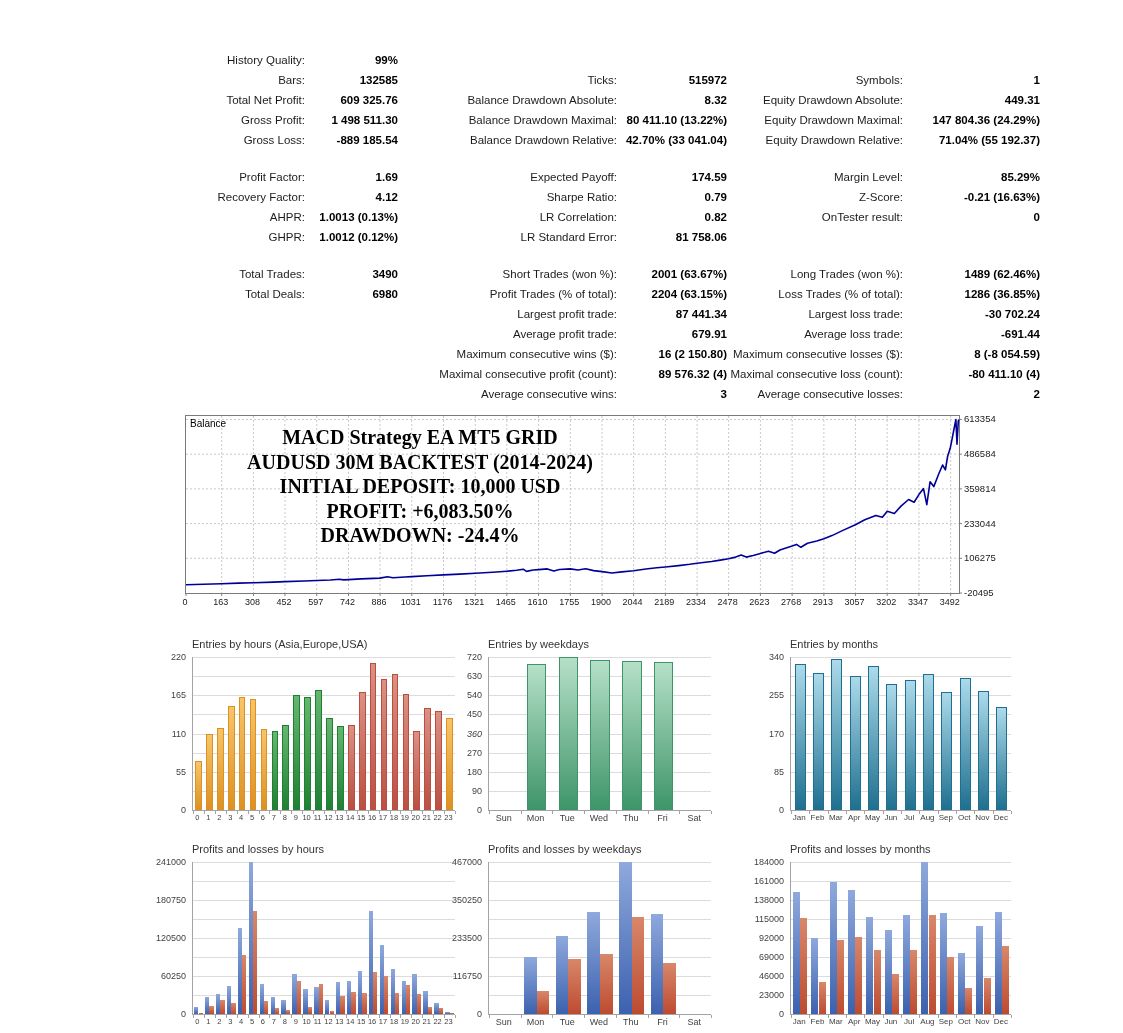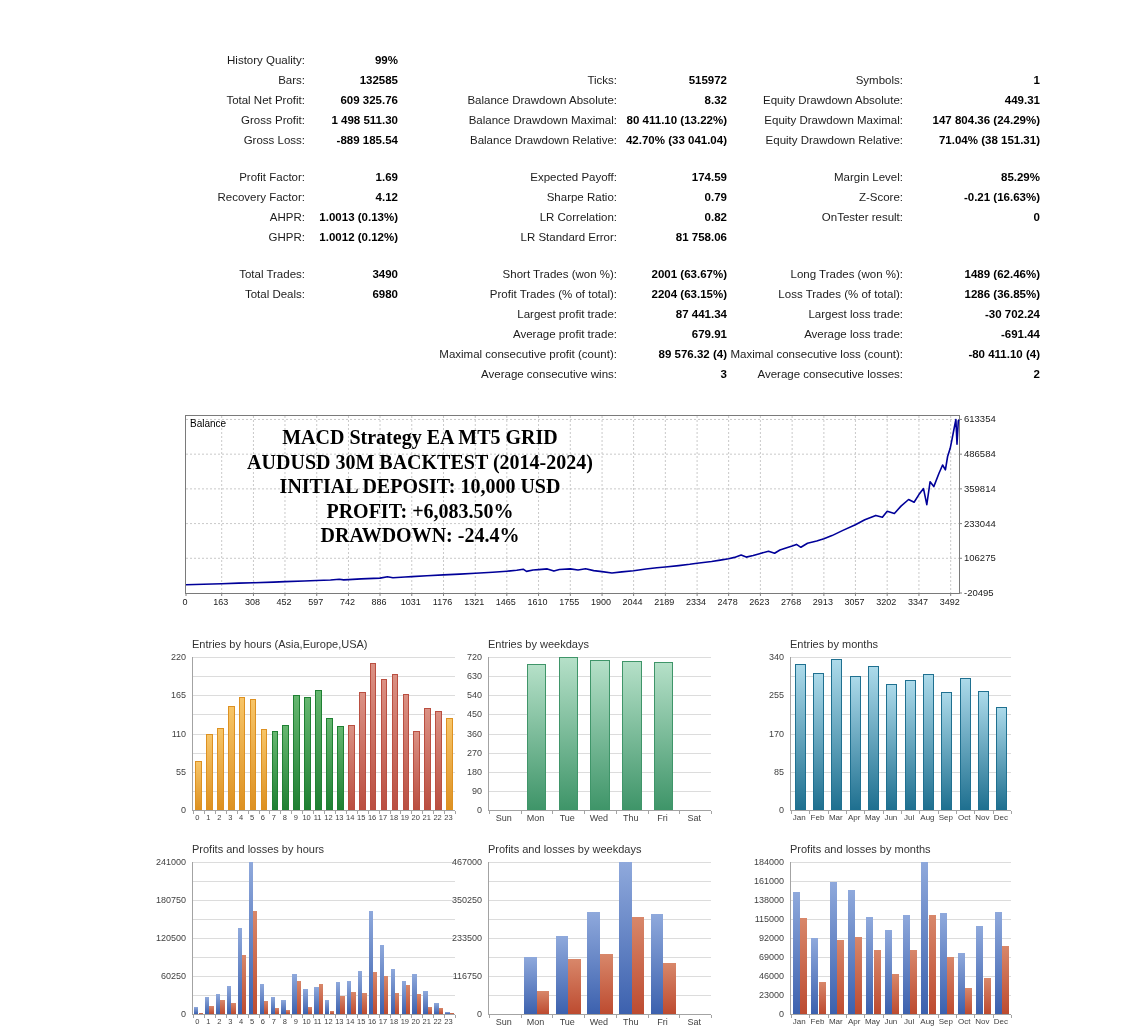--- a/index.html
+++ b/index.html
@@ -82,21 +82,21 @@
           <div class="stat-value">80 411.10 (13.22%)</div>
           <div class="stat-label">Equity Drawdown Maximal:</div>
           <div class="stat-value">147 804.36 (24.29%)</div>
         </div>
         <div class="stat-row">
           <div class="stat-label">Gross Loss:</div>
           <div class="stat-value">-889 185.54</div>
           <div class="stat-label">Balance Drawdown Relative:</div>
           <div class="stat-value">42.70% (33 041.04)</div>
           <div class="stat-label">Equity Drawdown Relative:</div>
-          <div class="stat-value">71.04% (38 151.31)</div>
+          <div class="stat-value">71.04% (55 192.37)</div>
         </div>
       </div>
       <div class="stat-group">
         <div class="stat-row">
           <div class="stat-label">Profit Factor:</div>
           <div class="stat-value">1.69</div>
           <div class="stat-label">Expected Payoff:</div>
           <div class="stat-value">174.59</div>
           <div class="stat-label">Margin Level:</div>
           <div class="stat-value">85.29%</div>
@@ -151,20 +151,28 @@
           <div class="stat-label">Largest loss trade:</div>
           <div class="stat-value">-30 702.24</div>
         </div>
         <div class="stat-row">
           <div class="stat-label"></div>
           <div class="stat-value"></div>
           <div class="stat-label">Average profit trade:</div>
           <div class="stat-value">679.91</div>
           <div class="stat-label">Average loss trade:</div>
           <div class="stat-value">-691.44</div>
+        </div>
+        <div class="stat-row">
+          <div class="stat-label"></div>
+          <div class="stat-value"></div>
+          <div class="stat-label">Maximum consecutive wins ($):</div>
+          <div class="stat-value">16 (2 150.80)</div>
+          <div class="stat-label">Maximum consecutive losses ($):</div>
+          <div class="stat-value">8 (-8 054.59)</div>
         </div>
         <div class="stat-row">
           <div class="stat-label"></div>
           <div class="stat-value"></div>
           <div class="stat-label">Maximal consecutive profit (count):</div>
           <div class="stat-value">89 576.32 (4)</div>
           <div class="stat-label">Maximal consecutive loss (count):</div>
           <div class="stat-value">-80 411.10 (4)</div>
         </div>
         <div class="stat-row">
@@ -389,21 +397,21 @@
       </div>
   </div>
   <div class="schart" id="c2" style="left:438px;top:638px;">
     <div class="chart-title" style="margin-left: 50px;">Entries by weekdays</div>
     <div class="chart-body">
         <div class="chart-ylabels" style="width: 50px;">
           <div class="ytick" style="top: 0px;">720</div>
           <div class="ytick" style="top: 19.1px;">630</div>
           <div class="ytick" style="top: 38.3px;">540</div>
           <div class="ytick" style="top: 57.4px;">450</div>
-          <div class="ytick" style="top: 76.5px;">360</div>
+          <div class="ytick" style="top: 76.5px; font-style: italic;">360</div>
           <div class="ytick" style="top: 95.6px;">270</div>
           <div class="ytick" style="top: 114.8px;">180</div>
           <div class="ytick" style="top: 133.9px;">90</div>
           <div class="ytick" style="top: 153px;">0</div>
         </div>
         <div class="chart-plot" style="width: 222px; height: 153px;">
           <div class="gridline" style="top: 0px;"></div>
           <div class="gridline" style="top: 19.1px;"></div>
           <div class="gridline" style="top: 38.3px;"></div>
           <div class="gridline" style="top: 57.4px;"></div>

